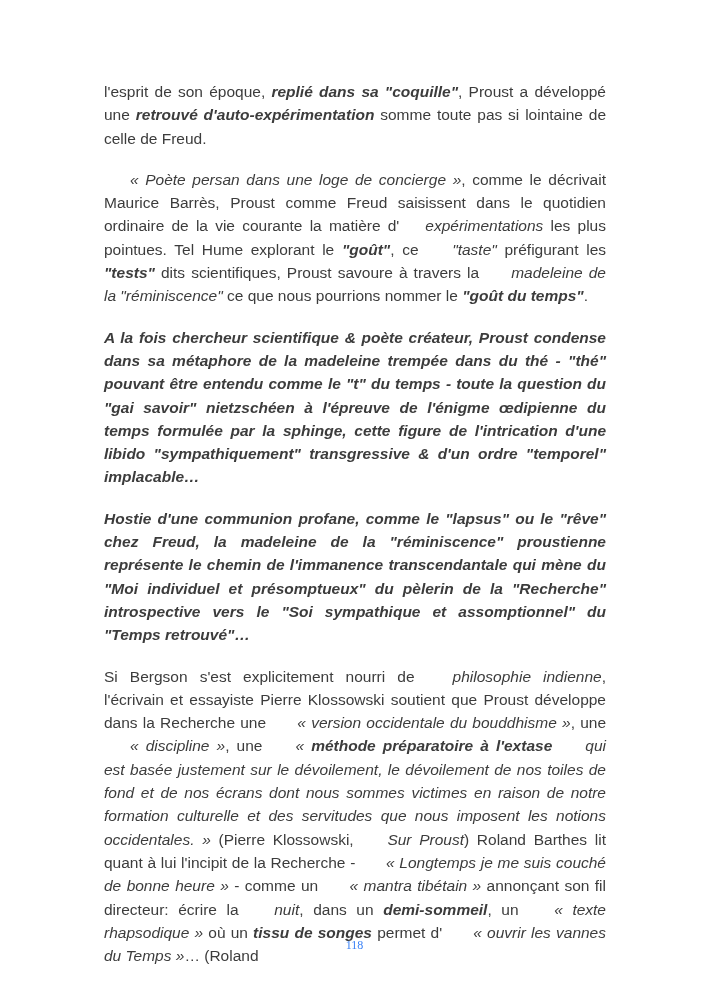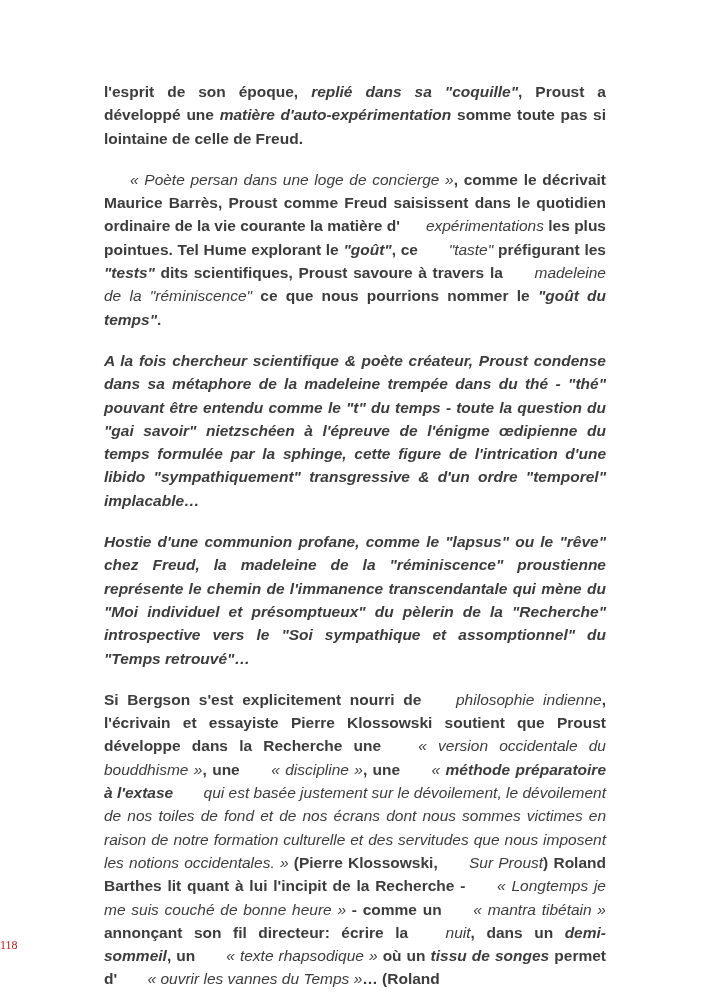--- a/index.html
+++ b/index.html
@@ -18,38 +18,38 @@
     top: 80px;
     width: 502px;
   }
   .para {
     margin: 0 0 18px 0;
     font-size: 15.5px;
     line-height: 23.3px;
     text-align: justify;
     text-justify: inter-word;
   }
-  .run-normal { font-style: normal; font-weight: 700; }
+  .run-normal { font-style: normal; font-weight: 400; }
   .run-italic { font-style: italic; font-weight: 400; margin-left: 26px; }
   .run-bolditalic { font-style: italic; font-weight: 700; }
   .page-number {
     position: absolute;
     left: 0;
     right: 0;
     top: 938px;
-    text-align: left;
+    text-align: center;
     font-family: "Liberation Serif", serif;
     font-size: 12px;
-    color: #b91c1c;
+    color: #3b82f6;
   }
 </style>
 </head>
 <body>
 
 <div class="page-content">
-  <p class="para"><span class="run-normal">l'esprit de son époque, </span><span class="run-bolditalic">replié dans sa "coquille"</span><span class="run-normal">, Proust a développé une </span><span class="run-bolditalic">matière d'auto-expérimentation</span><span class="run-normal"> somme toute pas si lointaine de celle de Freud.</span></p>
+  <p class="para"><span class="run-normal">l'esprit de son époque, </span><span class="run-bolditalic">replié dans sa "coquille"</span><span class="run-normal">, Proust a développé une </span><span class="run-bolditalic">retrouvé d'auto-expérimentation</span><span class="run-normal"> somme toute pas si lointaine de celle de Freud.</span></p>
   <p class="para"><span class="run-italic">« Poète persan dans une loge de concierge »</span><span class="run-normal">, comme le décrivait Maurice Barrès, Proust comme Freud saisissent dans le quotidien ordinaire de la vie courante la matière d'</span><span class="run-italic">expérimentations</span><span class="run-normal"> les plus pointues. Tel Hume explorant le </span><span class="run-bolditalic">"goût"</span><span class="run-normal">, ce </span><span class="run-italic">"taste"</span><span class="run-normal"> préfigurant les </span><span class="run-bolditalic">"tests"</span><span class="run-normal"> dits scientifiques, Proust savoure à travers la </span><span class="run-italic">madeleine de la "réminiscence"</span><span class="run-normal"> ce que nous pourrions nommer le </span><span class="run-bolditalic">"goût du temps"</span><span class="run-normal">.</span></p>
   <p class="para"><span class="run-bolditalic">A la fois chercheur scientifique &amp; poète créateur, Proust condense dans sa métaphore de la madeleine trempée dans du thé - "thé" pouvant être entendu comme le "t" du temps - toute la question du "gai savoir" nietzschéen à l'épreuve de l'énigme œdipienne du temps formulée par la sphinge, cette figure de l'intrication d'une libido "sympathiquement" transgressive &amp; d'un ordre "temporel" implacable…</span></p>
   <p class="para"><span class="run-bolditalic">Hostie d'une communion profane, comme le "lapsus" ou le "rêve" chez Freud, la madeleine de la "réminiscence" proustienne représente le chemin de l'immanence transcendantale qui mène du "Moi individuel et présomptueux" du pèlerin de la "Recherche" introspective vers le "Soi sympathique et assomptionnel" du "Temps retrouvé"…</span></p>
   <p class="para"><span class="run-normal">Si Bergson s'est explicitement nourri de </span><span class="run-italic">philosophie indienne</span><span class="run-normal">, l'écrivain et essayiste Pierre Klossowski soutient que Proust développe dans la Recherche une </span><span class="run-italic">« version occidentale du bouddhisme »</span><span class="run-normal">, une </span><span class="run-italic">« discipline »</span><span class="run-normal">, une </span><span class="run-italic">« </span><span class="run-bolditalic">méthode préparatoire à l'extase</span><span class="run-italic"> qui est basée justement sur le dévoilement, le dévoilement de nos toiles de fond et de nos écrans dont nous sommes victimes en raison de notre formation culturelle et des servitudes que nous imposent les notions occidentales. »</span><span class="run-normal"> (Pierre Klossowski, </span><span class="run-italic">Sur Proust</span><span class="run-normal">) Roland Barthes lit quant à lui l'incipit de la Recherche - </span><span class="run-italic">« Longtemps je me suis couché de bonne heure »</span><span class="run-normal"> - comme un </span><span class="run-italic">« mantra tibétain »</span><span class="run-normal"> annonçant son fil directeur: écrire la </span><span class="run-italic">nuit</span><span class="run-normal">, dans un </span><span class="run-bolditalic">demi-sommeil</span><span class="run-normal">, un </span><span class="run-italic">« texte rhapsodique »</span><span class="run-normal"> où un </span><span class="run-bolditalic">tissu de songes</span><span class="run-normal"> permet d' </span><span class="run-italic">« ouvrir les vannes du Temps »</span><span class="run-normal">… (Roland</span></p>
 </div>
 
 <div class="page-number">118</div>
 
 </body></html>

